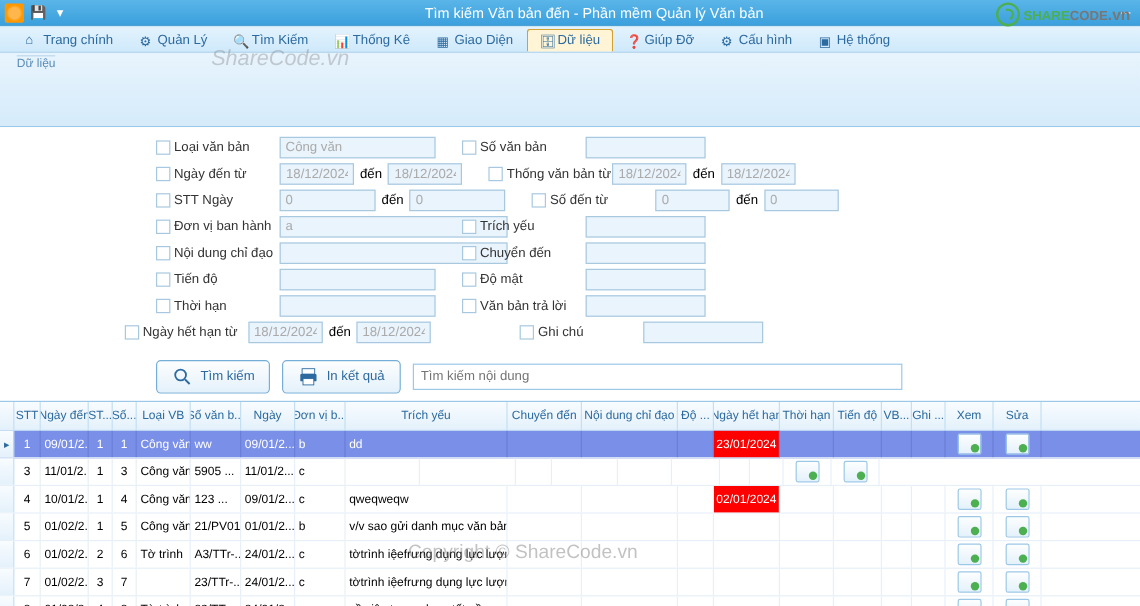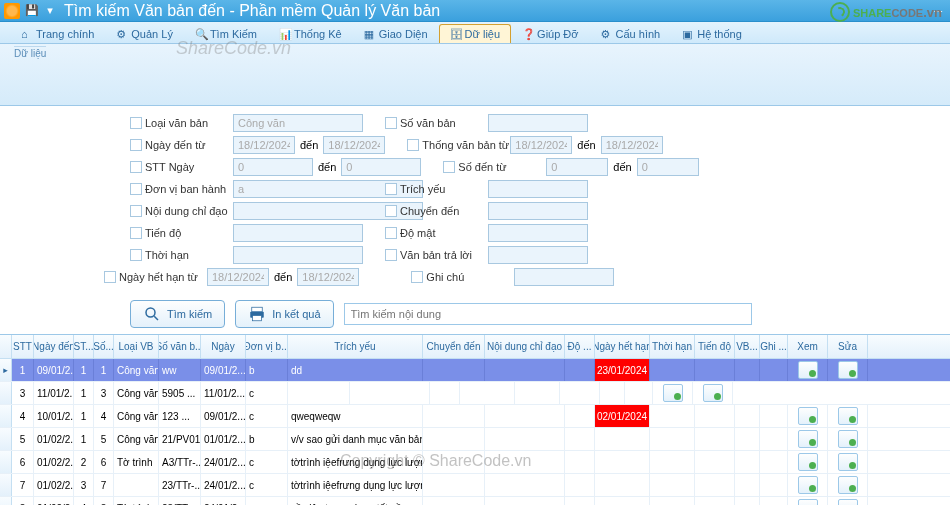--- a/index.html
+++ b/index.html
@@ -1,21 +1,21 @@
 <!DOCTYPE html>
 <html><head>
 <meta charset="utf-8">
 <style>
 *{box-sizing:border-box;margin:0;padding:0;font-family:"Segoe UI",Tahoma,sans-serif;font-size:11px}
 body{background:#fff;width:950px;height:505px;overflow:hidden;position:relative}
 .titlebar{height:22px;background:linear-gradient(#5ab5e8,#3ba0dd);display:flex;align-items:center;color:#fff;border-bottom:1px solid #2a8fcc}
 .app-icon{width:16px;height:16px;margin:0 4px;background:radial-gradient(circle,#ffb74d 40%,#ff9800 60%);border-radius:2px}
 .qat{display:flex;gap:2px;margin-right:6px}
 .qat span{width:16px;height:16px;display:flex;align-items:center;justify-content:center;color:#fff}
-.title-text{flex:1;text-align:left;font-size:16px}
+.title-text{flex:1;text-align:center;font-size:12px}
 .win-btns{display:flex;gap:6px;padding:0 8px;font-size:12px}
 .ribbon-tabs{height:22px;background:linear-gradient(#e3f3fd,#cfe9fb);display:flex;align-items:flex-end;border-bottom:1px solid #9cc8e8;padding-left:10px;gap:0}
 .rtab{padding:3px 10px;color:#2d6a9f;display:flex;align-items:center;gap:3px;cursor:pointer;border:1px solid transparent;border-bottom:none}
 .rtab.active{background:#fff5d6;border-color:#d4a030;border-radius:3px 3px 0 0}
 .rtab .ico{width:12px;height:12px;display:inline-block}
 .ribbon-body{height:62px;background:linear-gradient(#e8f4fd,#d5ebfa);border-bottom:1px solid #9cc8e8;display:flex;padding:2px 8px}
 .rgroup{display:flex;flex-direction:column;align-items:center;padding:0 6px}
 .rgroup-btns{display:flex;gap:8px;flex:1}
 .rbtn{display:flex;flex-direction:column;align-items:center;justify-content:center;width:42px;cursor:pointer}
 .rbtn .big-ico{width:28px;height:28px;border-radius:4px}
@@ -230,21 +230,21 @@
 <div class="form-row">
       <div style="margin-left:-26px">
         <div class="fld">
           <span class="chk"></span>
           <span class="lbl">Ngày hết hạn từ</span>
           <input class="inp dis" style="width: 62px;" value="18/12/2024">
           <span style="margin:0 5px">đến</span>
           <input class="inp dis" style="width: 62px;" value="18/12/2024">
         </div>
       </div>
-      <div class="col2" style="margin-left:52px">
+      <div class="col2" style="margin-left:74px">
         <div class="fld">
           <span class="chk"></span>
           <span class="lbl">Ghi chú</span>
           <input class="inp dis" style="width: 100px;" value="">
         </div>
       </div>
     </div>
   </div>
 
 <div class="action-row">

